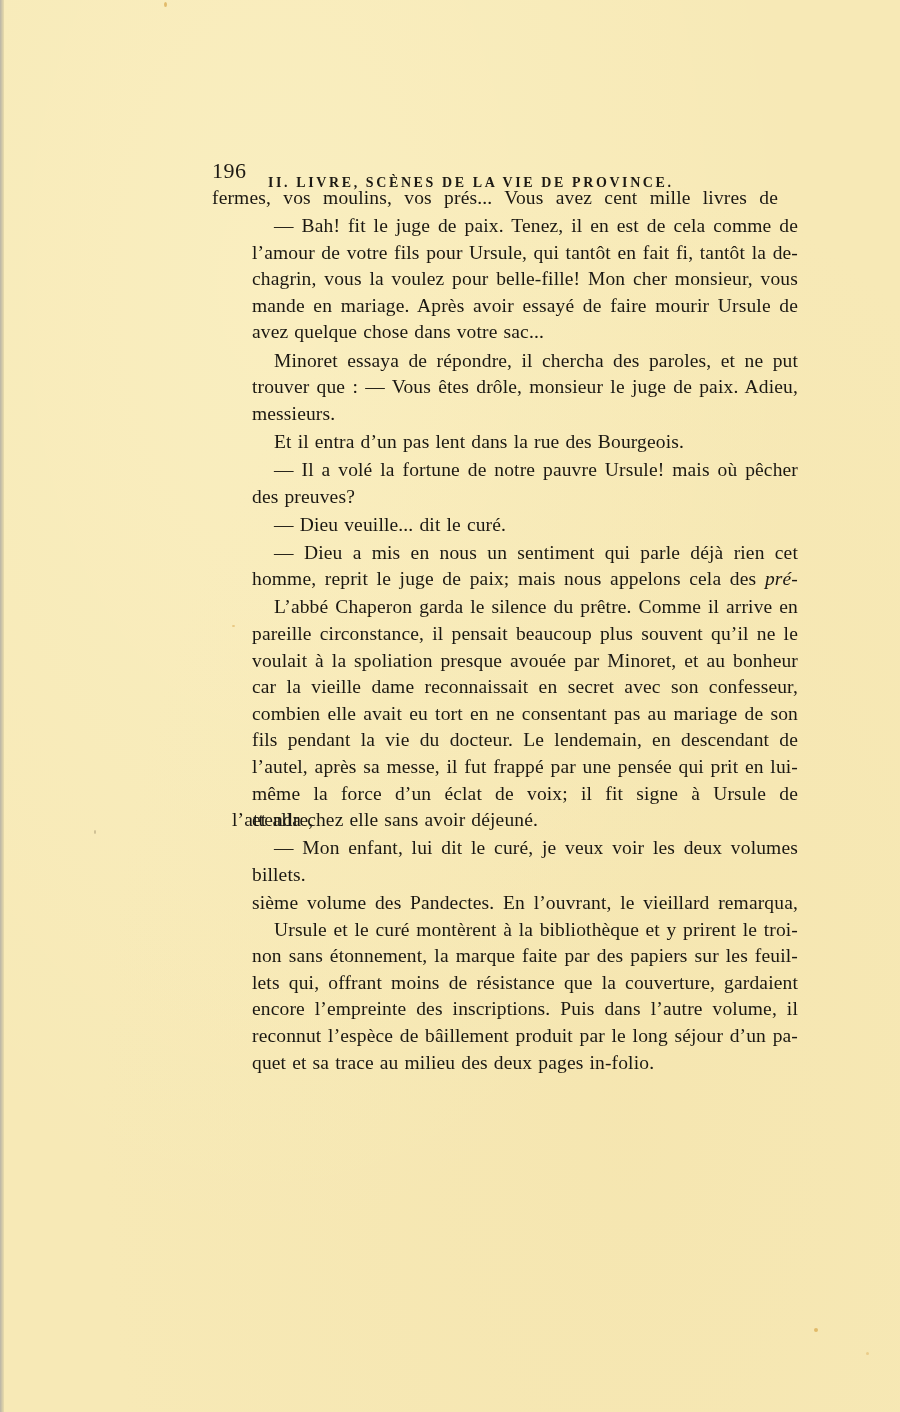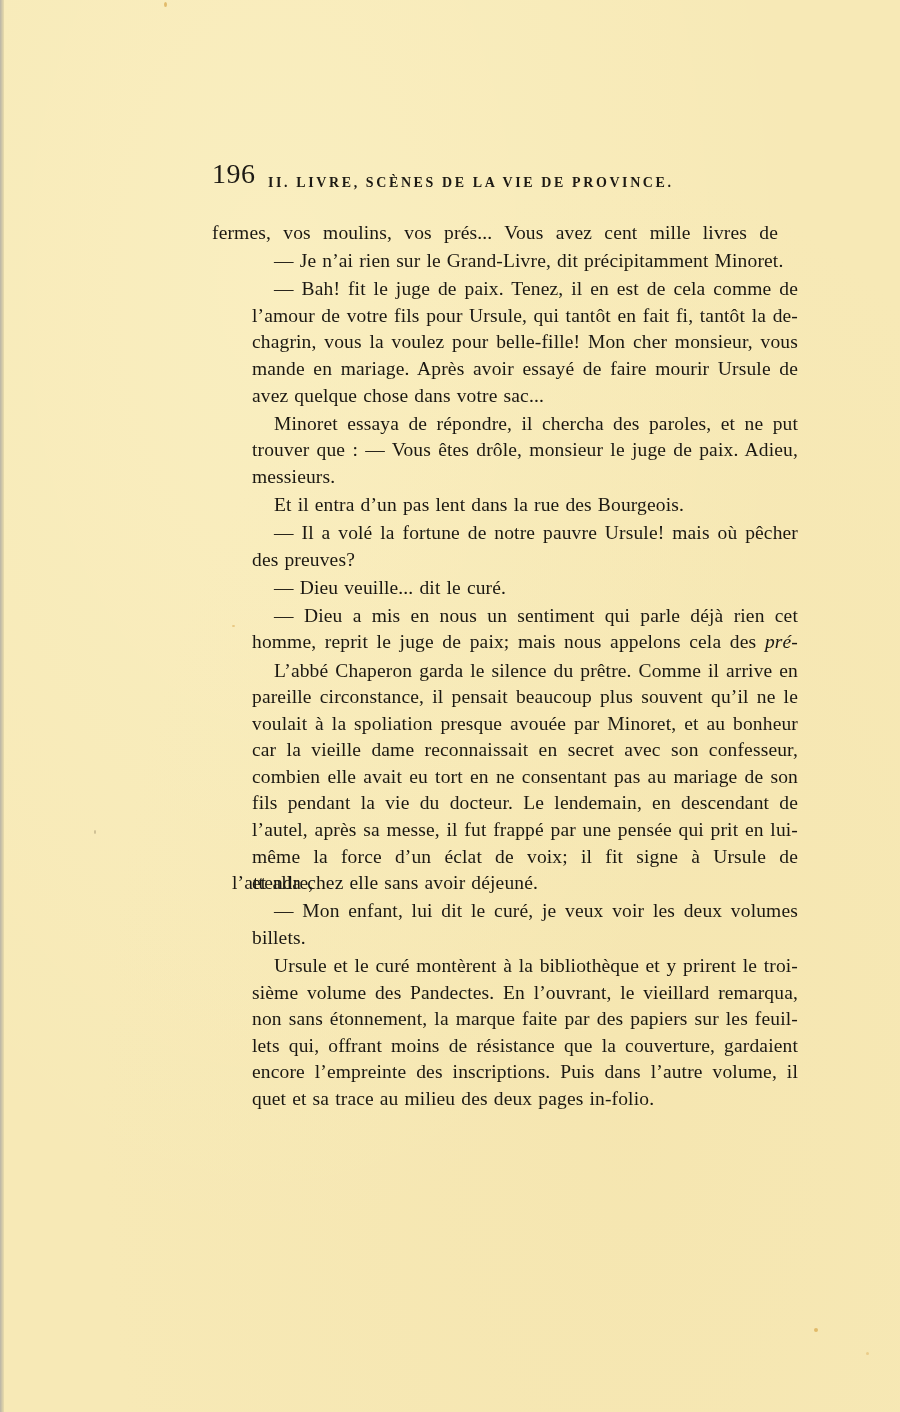--- a/index.html
+++ b/index.html
@@ -44,21 +44,21 @@
     top: 158px;
     width: 566px;
     height: 28px;
     font-family: "Liberation Serif", serif;
     color: #1d1a14;
   }
   .page-number {
     position: absolute;
     left: 0;
     top: 0;
-    font-size: 28px;
+    font-size: 22px;
     letter-spacing: 0.5px;
   }
   .running-head {
     position: absolute;
     left: 56px;
     top: 16px;
     font-size: 14px;
     font-weight: bold;
     letter-spacing: 2.6px;
     transform: scaleY(1.05);
@@ -79,21 +79,20 @@
     margin: 0;
     text-align: justify;
     text-align-last: left;
     text-indent: 20px;
     hyphens: manual;
     letter-spacing: 0.15px;
     word-spacing: 1px;
   }
   .para.noindent {
     text-indent: 0;
-    margin-top: 35px;
   }
   .para + .para {
     margin-top: 1.5px;
   }
   .line {
     display: block;
     text-align: justify;
     text-align-last: justify;
     white-space: nowrap;
     height: 26.6px;
@@ -135,23 +134,20 @@
 <div class="header">
   <span class="page-number">196</span>
   <span class="running-head">II. LIVRE, SCÈNES DE LA VIE DE PROVINCE.</span>
 </div>
 
 <div class="text-block" id="text-block">
     <div class="para noindent">
       <span class="line"><span class="inner"><span>fermes, vos moulins, vos prés... Vous avez cent mille livres de</span></span></span>
     </div>
     <div class="para">
-      <span class="line last indent"><span class="inner"><span>— Je n’ai rien sur le Grand-Livre, dit précipitamment Minoret.</span></span></span>
-    </div>
-    <div class="para">
       <span class="line indent"><span class="inner"><span>— Bah! fit le juge de paix. Tenez, il en est de cela comme de</span></span></span>
       <span class="line"><span class="inner"><span>l’amour de votre fils pour Ursule, qui tantôt en fait fi, tantôt la de-</span></span></span>
       <span class="line"><span class="inner"><span>chagrin, vous la voulez pour belle-fille! Mon cher monsieur, vous</span></span></span>
       <span class="line"><span class="inner"><span>mande en mariage. Après avoir essayé de faire mourir Ursule de</span></span></span>
       <span class="line last"><span class="inner"><span>avez quelque chose dans votre sac...</span></span></span>
     </div>
     <div class="para">
       <span class="line indent"><span class="inner"><span>Minoret essaya de répondre, il chercha des paroles, et ne put</span></span></span>
       <span class="line"><span class="inner"><span>trouver que : — Vous êtes drôle, monsieur le juge de paix. Adieu,</span></span></span>
       <span class="line last"><span class="inner"><span>messieurs.</span></span></span>
@@ -179,20 +175,21 @@
       <span class="line"><span class="inner"><span>fils pendant la vie du docteur. Le lendemain, en descendant de</span></span></span>
       <span class="line"><span class="inner"><span>l’autel, après sa messe, il fut frappé par une pensée qui prit en lui-</span></span></span>
       <span class="line"><span class="inner"><span>même la force d’un éclat de voix; il fit signe à Ursule de l’attendre,</span></span></span>
       <span class="line last"><span class="inner"><span>et alla chez elle sans avoir déjeuné.</span></span></span>
     </div>
     <div class="para">
       <span class="line indent"><span class="inner"><span>— Mon enfant, lui dit le curé, je veux voir les deux volumes</span></span></span>
       <span class="line last"><span class="inner"><span>billets.</span></span></span>
     </div>
     <div class="para">
+      <span class="line"><span class="inner"><span>sième volume des Pandectes. En l’ouvrant, le vieillard remarqua,</span></span></span>
       <span class="line indent"><span class="inner"><span>Ursule et le curé montèrent à la bibliothèque et y prirent le troi-</span></span></span>
-      <span class="line"><span class="inner"><span>sième volume des Pandectes. En l’ouvrant, le vieillard remarqua,</span></span></span>
       <span class="line"><span class="inner"><span>non sans étonnement, la marque faite par des papiers sur les feuil-</span></span></span>
       <span class="line"><span class="inner"><span>lets qui, offrant moins de résistance que la couverture, gardaient</span></span></span>
       <span class="line"><span class="inner"><span>encore l’empreinte des inscriptions. Puis dans l’autre volume, il</span></span></span>
+      <span class="line"><span class="inner"><span>reconnut l’espèce de bâillement produit par le long séjour d’un pa-</span></span></span>
       <span class="line last"><span class="inner"><span>quet et sa trace au milieu des deux pages in-folio.</span></span></span>
     </div>
   </div>
 
 </body></html>

